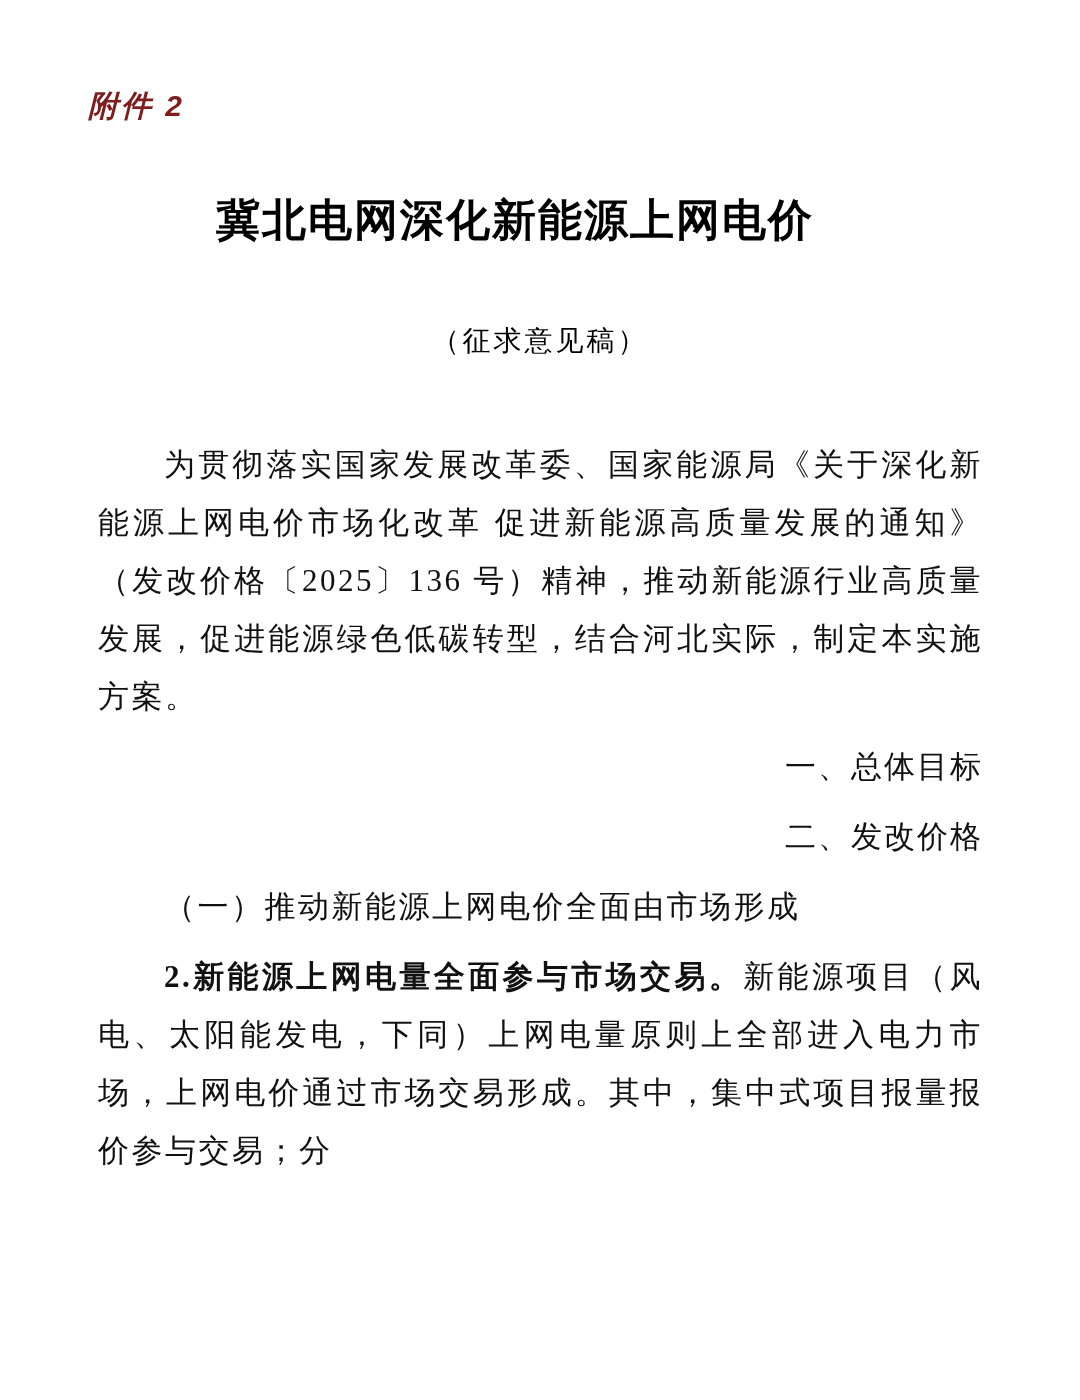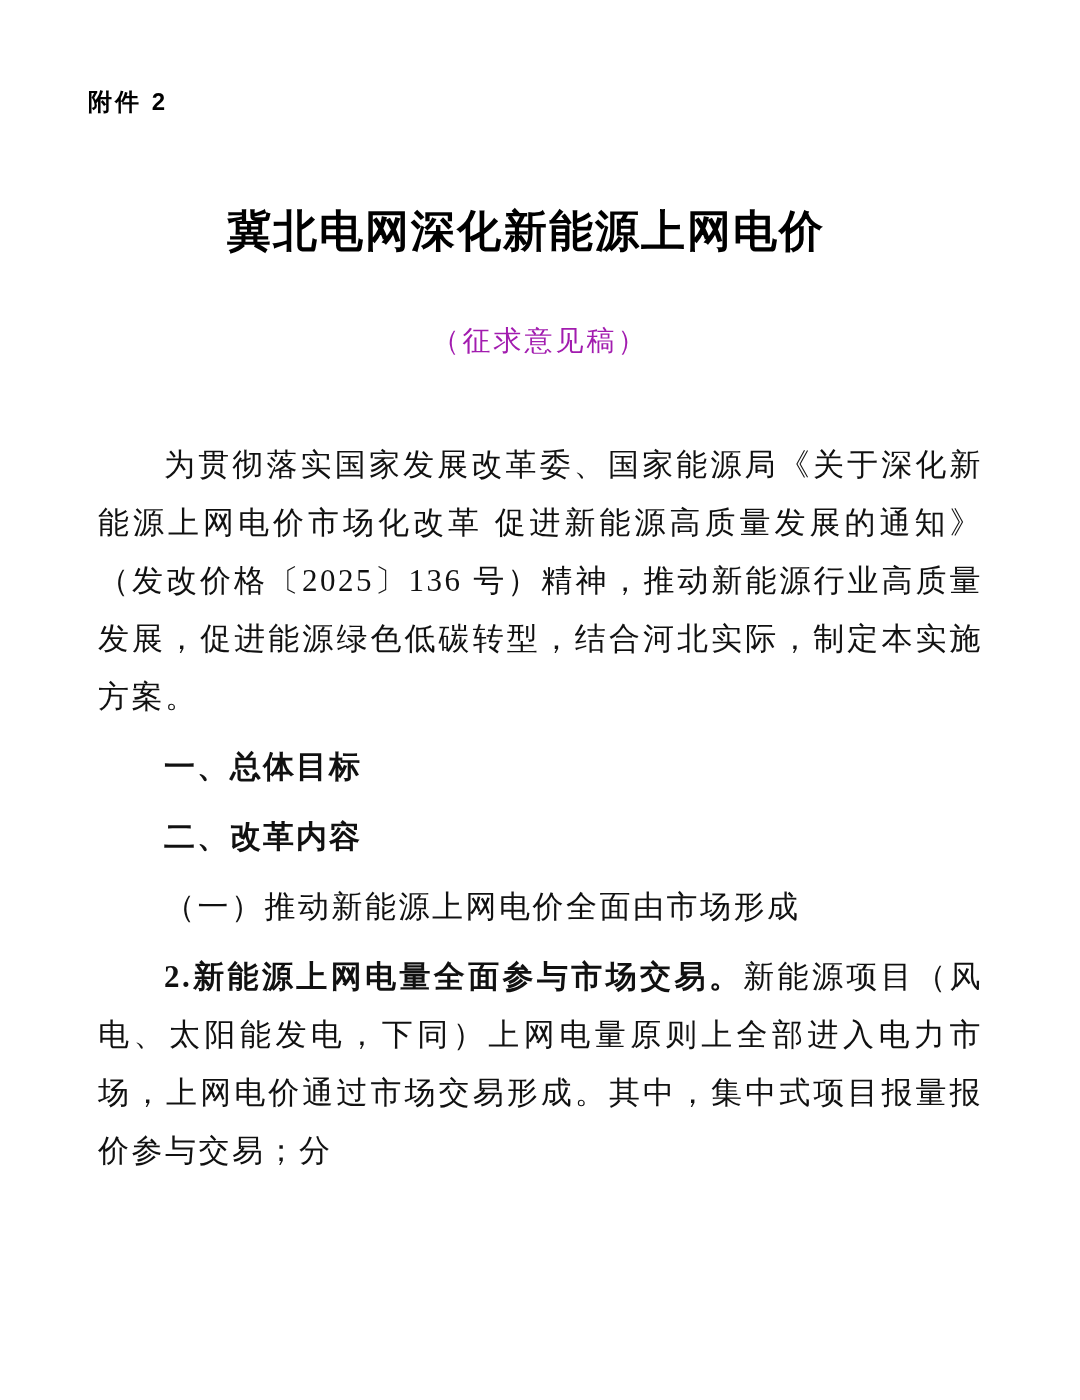--- a/index.html
+++ b/index.html
@@ -15,51 +15,52 @@
     color: #111111;
     font-family: "Liberation Serif", serif;
     overflow: hidden;
   }
   .attachment {
     position: absolute;
     left: 88px;
     top: 86px;
     font-family: "Liberation Sans", sans-serif;
     font-weight: 700;
-    font-size: 24px;
+    font-size: 30px;
     letter-spacing: 3px;
-    color: #000000;
+    color: #7f1d1d;
+    font-style: italic;
   }
   .title {
     position: absolute;
     top: 184px;
     left: 0;
     width: 948px;
-    margin: 16px;
+    margin: 5px;
     text-align: center;
     font-family: "Liberation Serif", serif;
     font-weight: 700;
     font-size: 44px;
     line-height: 64px;
     letter-spacing: 2px;
     color: #000000;
     padding-left: 36px;
   }
   .title .title-line {
     display: block;
   }
   .subtitle {
     position: absolute;
     top: 322px;
     left: 0;
     width: 1080px;
     text-align: center;
     font-size: 28px;
     letter-spacing: 3px;
-    color: #a21caf;
+    color: #000000;
   }
   .content {
     position: absolute;
     left: 86px;
     top: 424px;
     width: 909px;
     font-size: 31px;
     line-height: 58px;
     letter-spacing: 2.5px;
     text-align: justify;
@@ -72,23 +73,23 @@
     margin: 12px;
     padding: 0;
     font-size: inherit;
     line-height: inherit;
   }
   .indent {
     text-indent: 66px;
   }
   .h-hei {
     font-family: "Liberation Sans", sans-serif;
-    font-weight: 700;
+    font-weight: 400;
     letter-spacing: 2px;
-    text-align: left;
+    text-align: right;
   }
   .h-kai {
     font-weight: 400;
     text-align: left;
   }
   .lead {
     font-weight: 700;
   }
 </style>
 </head>
@@ -104,21 +105,21 @@
 
   <div class="subtitle">（征求意见稿）</div>
 
   <div class="content">
 
     <p class="indent">为贯彻落实国家发展改革委、国家能源局《关于深化新能源上网电价市场化改革 促进新能源高质量发展的通知》（发改价格〔2025〕136 号）精神，推动新能源行业高质量发展，促进能源绿色低碳转型，结合河北实际，制定本实施方案。</p>
 
     <h2 class="h-hei indent">一、总体目标</h2>
 
 
-    <h2 class="h-hei indent">二、改革内容</h2>
+    <h2 class="h-hei indent">二、发改价格</h2>
 
     <h3 class="h-kai indent">（一）推动新能源上网电价全面由市场形成</h3>
 
     <p class="indent"><span class="lead">2.新能源上网电量全面参与市场交易。</span><span>新能源项目（风电、太阳能发电，下同）上网电量原则上全部进入电力市场，上网电价通过市场交易形成。其中，集中式项目报量报价参与交易；分</span></p>
 
   </div>
 
 </div>
 
 </body></html>

